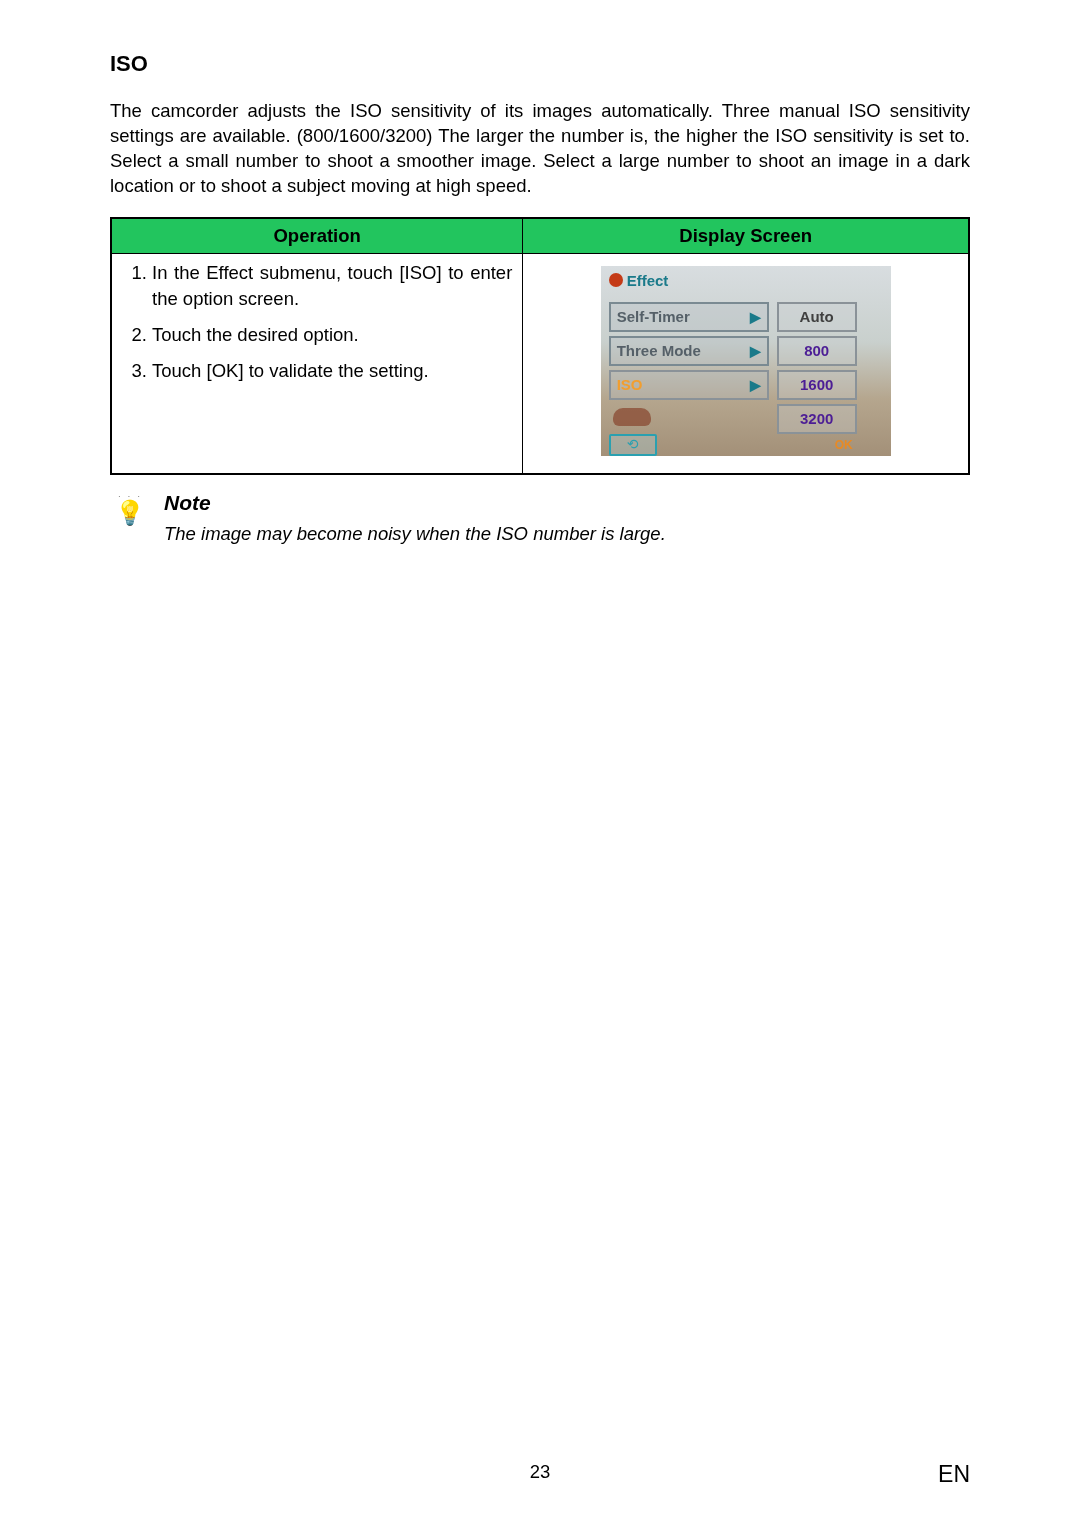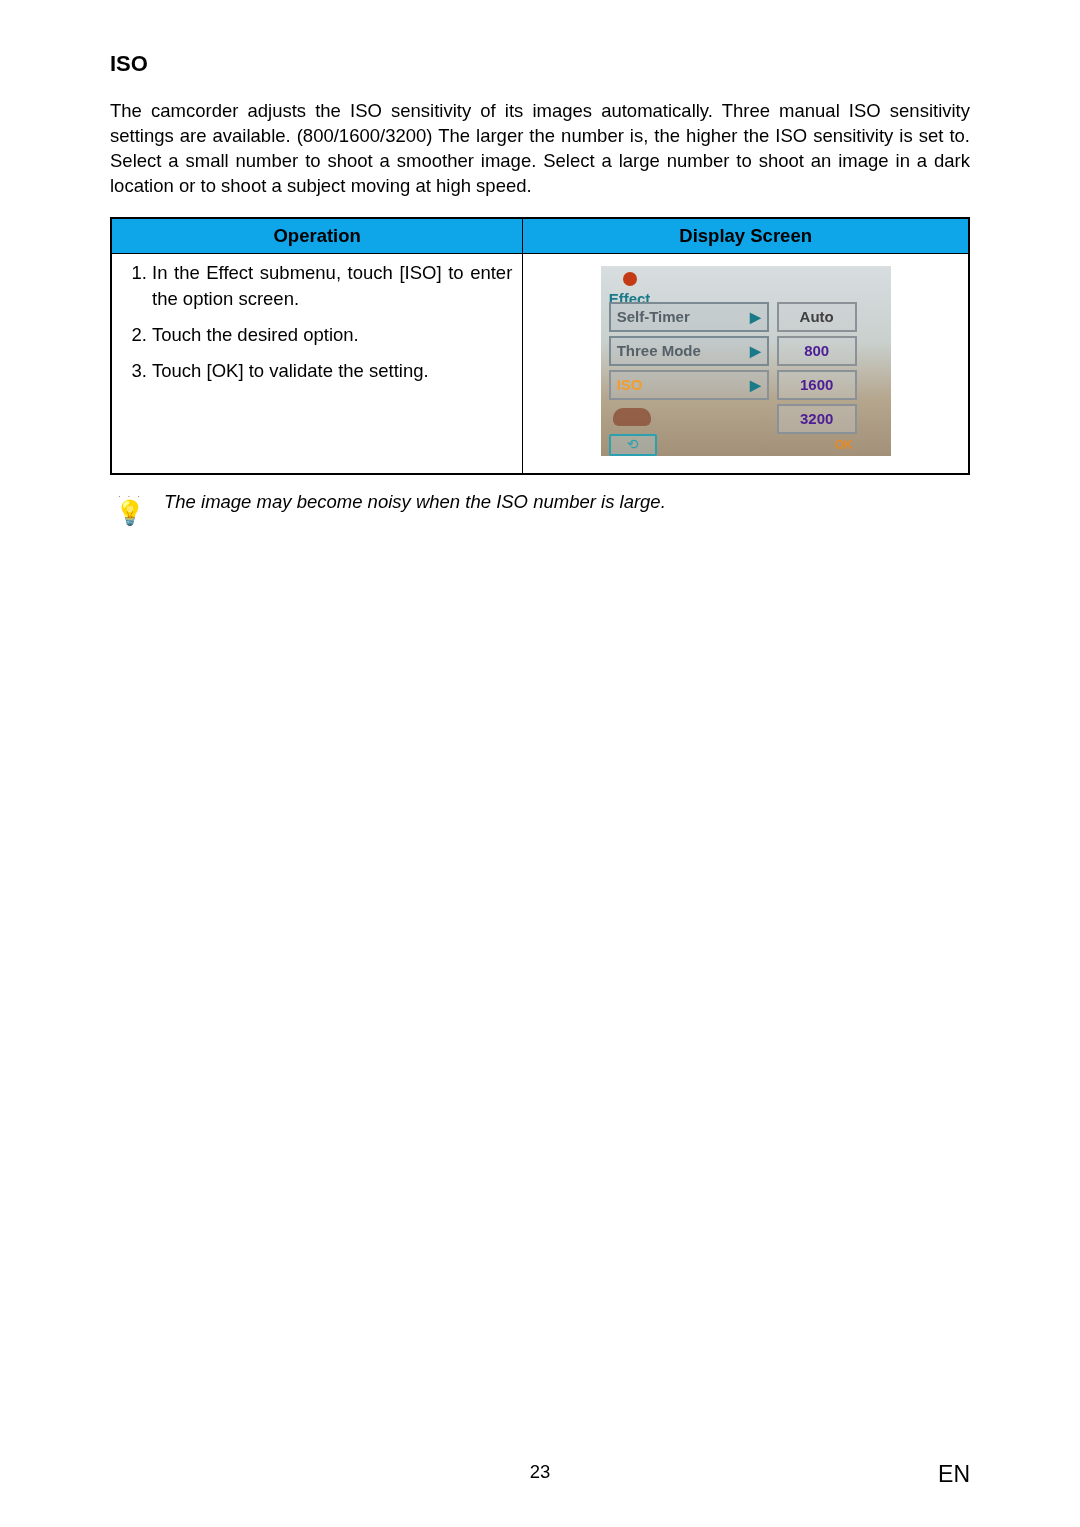--- a/index.html
+++ b/index.html
@@ -33,21 +33,21 @@
   }
   table.op th, table.op td {
     border: 1px solid #000;
     padding: 6px 10px;
     vertical-align: top;
     font-size: 18.5px;
   }
   table.op th {
     text-align: center;
     font-weight: bold;
-    background: #0ea5e9;
+    background: #22c55e;
   }
   .op-col1 { width: 48%; }
   .op-col2 { width: 52%; text-align: center; }
   ol.steps {
     margin: 0;
     padding-left: 30px;
     text-align: justify;
     line-height: 1.4;
   }
   ol.steps li { margin-bottom: 10px; }
@@ -65,21 +65,20 @@
   }
   .effect-header {
     position: absolute;
     top: 6px; left: 8px;
     font-size: 15px;
     font-weight: bold;
     color: #1a7a8a;
     display: flex;
     align-items: center;
     gap: 4px;
-    flex-direction: column;
   }
   .effect-header .dot {
     width: 14px; height: 14px; border-radius: 50%;
     background: #c43a16;
     display: inline-block;
   }
   .menu-box {
     position: absolute;
     left: 8px;
     width: 160px;
@@ -257,20 +256,21 @@
       </td>
     </tr>
   </tbody>
     </table>
 
   <div class="note-row">
     <div class="bulb-icon">
       <span class="rays">∙ ∙ ∙</span>💡
     </div>
     <div>
+      <div class="note-heading">Note</div>
       <div class="note-body">The image may become noisy when the ISO number is large.</div>
     </div>
   </div>
 
 </div>
 
 <div class="footer">
   <span class="page-number">23</span>
   <span class="page-lang">EN</span>
 </div>

